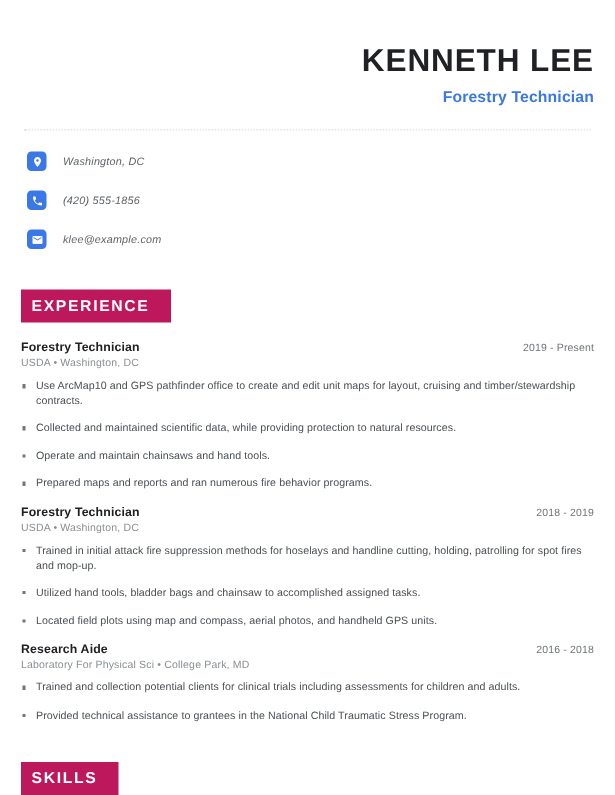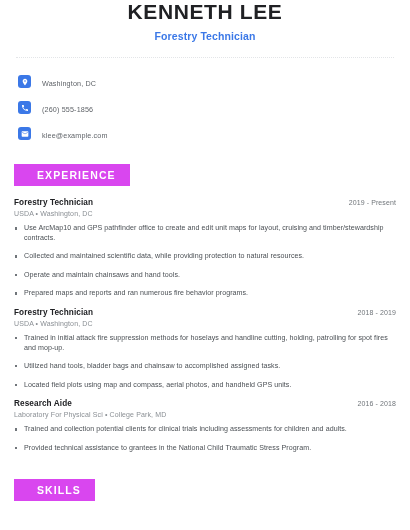--- a/index.html
+++ b/index.html
@@ -17,22 +17,22 @@
   .page {
     width: 410px;
     height: 530px;
     box-sizing: border-box;
     padding: 0 14px;
     position: relative;
   }
 
   
   .header {
-    padding-top: 0;
-    text-align: center;
+    padding-top: 29px;
+    text-align: right;
   }
   .full-name {
     font-size: 21px;
     font-weight: bold;
     letter-spacing: 0.6px;
     color: #202124;
     line-height: 1.15;
     margin: 0;
   }
   .job-subtitle {
@@ -49,23 +49,24 @@
     height: 0;
   }
 
   
   .contact-list {
     margin-top: 11px;
     padding-left: 4px;
   }
   .contact-row {
     display: flex;
-    align-items: flex-end;
+    align-items: center;
     height: 19px;
     margin-bottom: 7px;
+    font-style: italic;
   }
   .contact-icon {
     width: 13px;
     height: 13px;
     border-radius: 3px;
     background: #3b78e7;
     display: flex;
     align-items: center;
     justify-content: center;
     flex: 0 0 auto;
@@ -79,26 +80,26 @@
   }
   .contact-text {
     font-size: 7.2px;
     color: #5f6368;
     letter-spacing: 0.15px;
   }
 
   
   .section-badge {
     display: inline-block;
-    background: #d946ef;
+    background: #be185d;
     color: #ffffff;
     font-size: 10.5px;
     font-weight: bold;
     letter-spacing: 1.1px;
-    padding: 5px 14px 5px 23px;
+    padding: 5px 14px 5px 7px;
     margin-top: 17px;
   }
   .badge-wide {
     min-width: 78px;
     text-align: center;
   }
 
   
   .exp-list {
     margin-top: 12px;
@@ -174,21 +175,21 @@
           </svg>
         </span>
         <span class="contact-text">Washington, DC</span>
       </div>
       <div class="contact-row">
         <span class="contact-icon">
           <svg viewBox="0 0 24 24">
             <path d="M6.6 10.8c1.4 2.8 3.8 5.1 6.6 6.6l2.2-2.2c.3-.3.7-.4 1-.2 1.1.4 2.3.6 3.6.6.6 0 1 .4 1 1V20c0 .6-.4 1-1 1-9.4 0-17-7.6-17-17 0-.6.4-1 1-1h3.5c.6 0 1 .4 1 1 0 1.2.2 2.4.6 3.6.1.3 0 .7-.2 1l-2.3 2.2z"></path>
           </svg>
         </span>
-        <span class="contact-text">(260) 555-1856</span>
+        <span class="contact-text">(420) 555-1856</span>
       </div>
       <div class="contact-row">
         <span class="contact-icon">
           <svg viewBox="0 0 24 24">
             <path d="M20 4H4a2 2 0 0 0-2 2v12a2 2 0 0 0 2 2h16a2 2 0 0 0 2-2V6a2 2 0 0 0-2-2zm0 4-8 5-8-5V6l8 5 8-5v2z"></path>
           </svg>
         </span>
         <span class="contact-text">klee@example.com</span>
       </div>
     </div>

